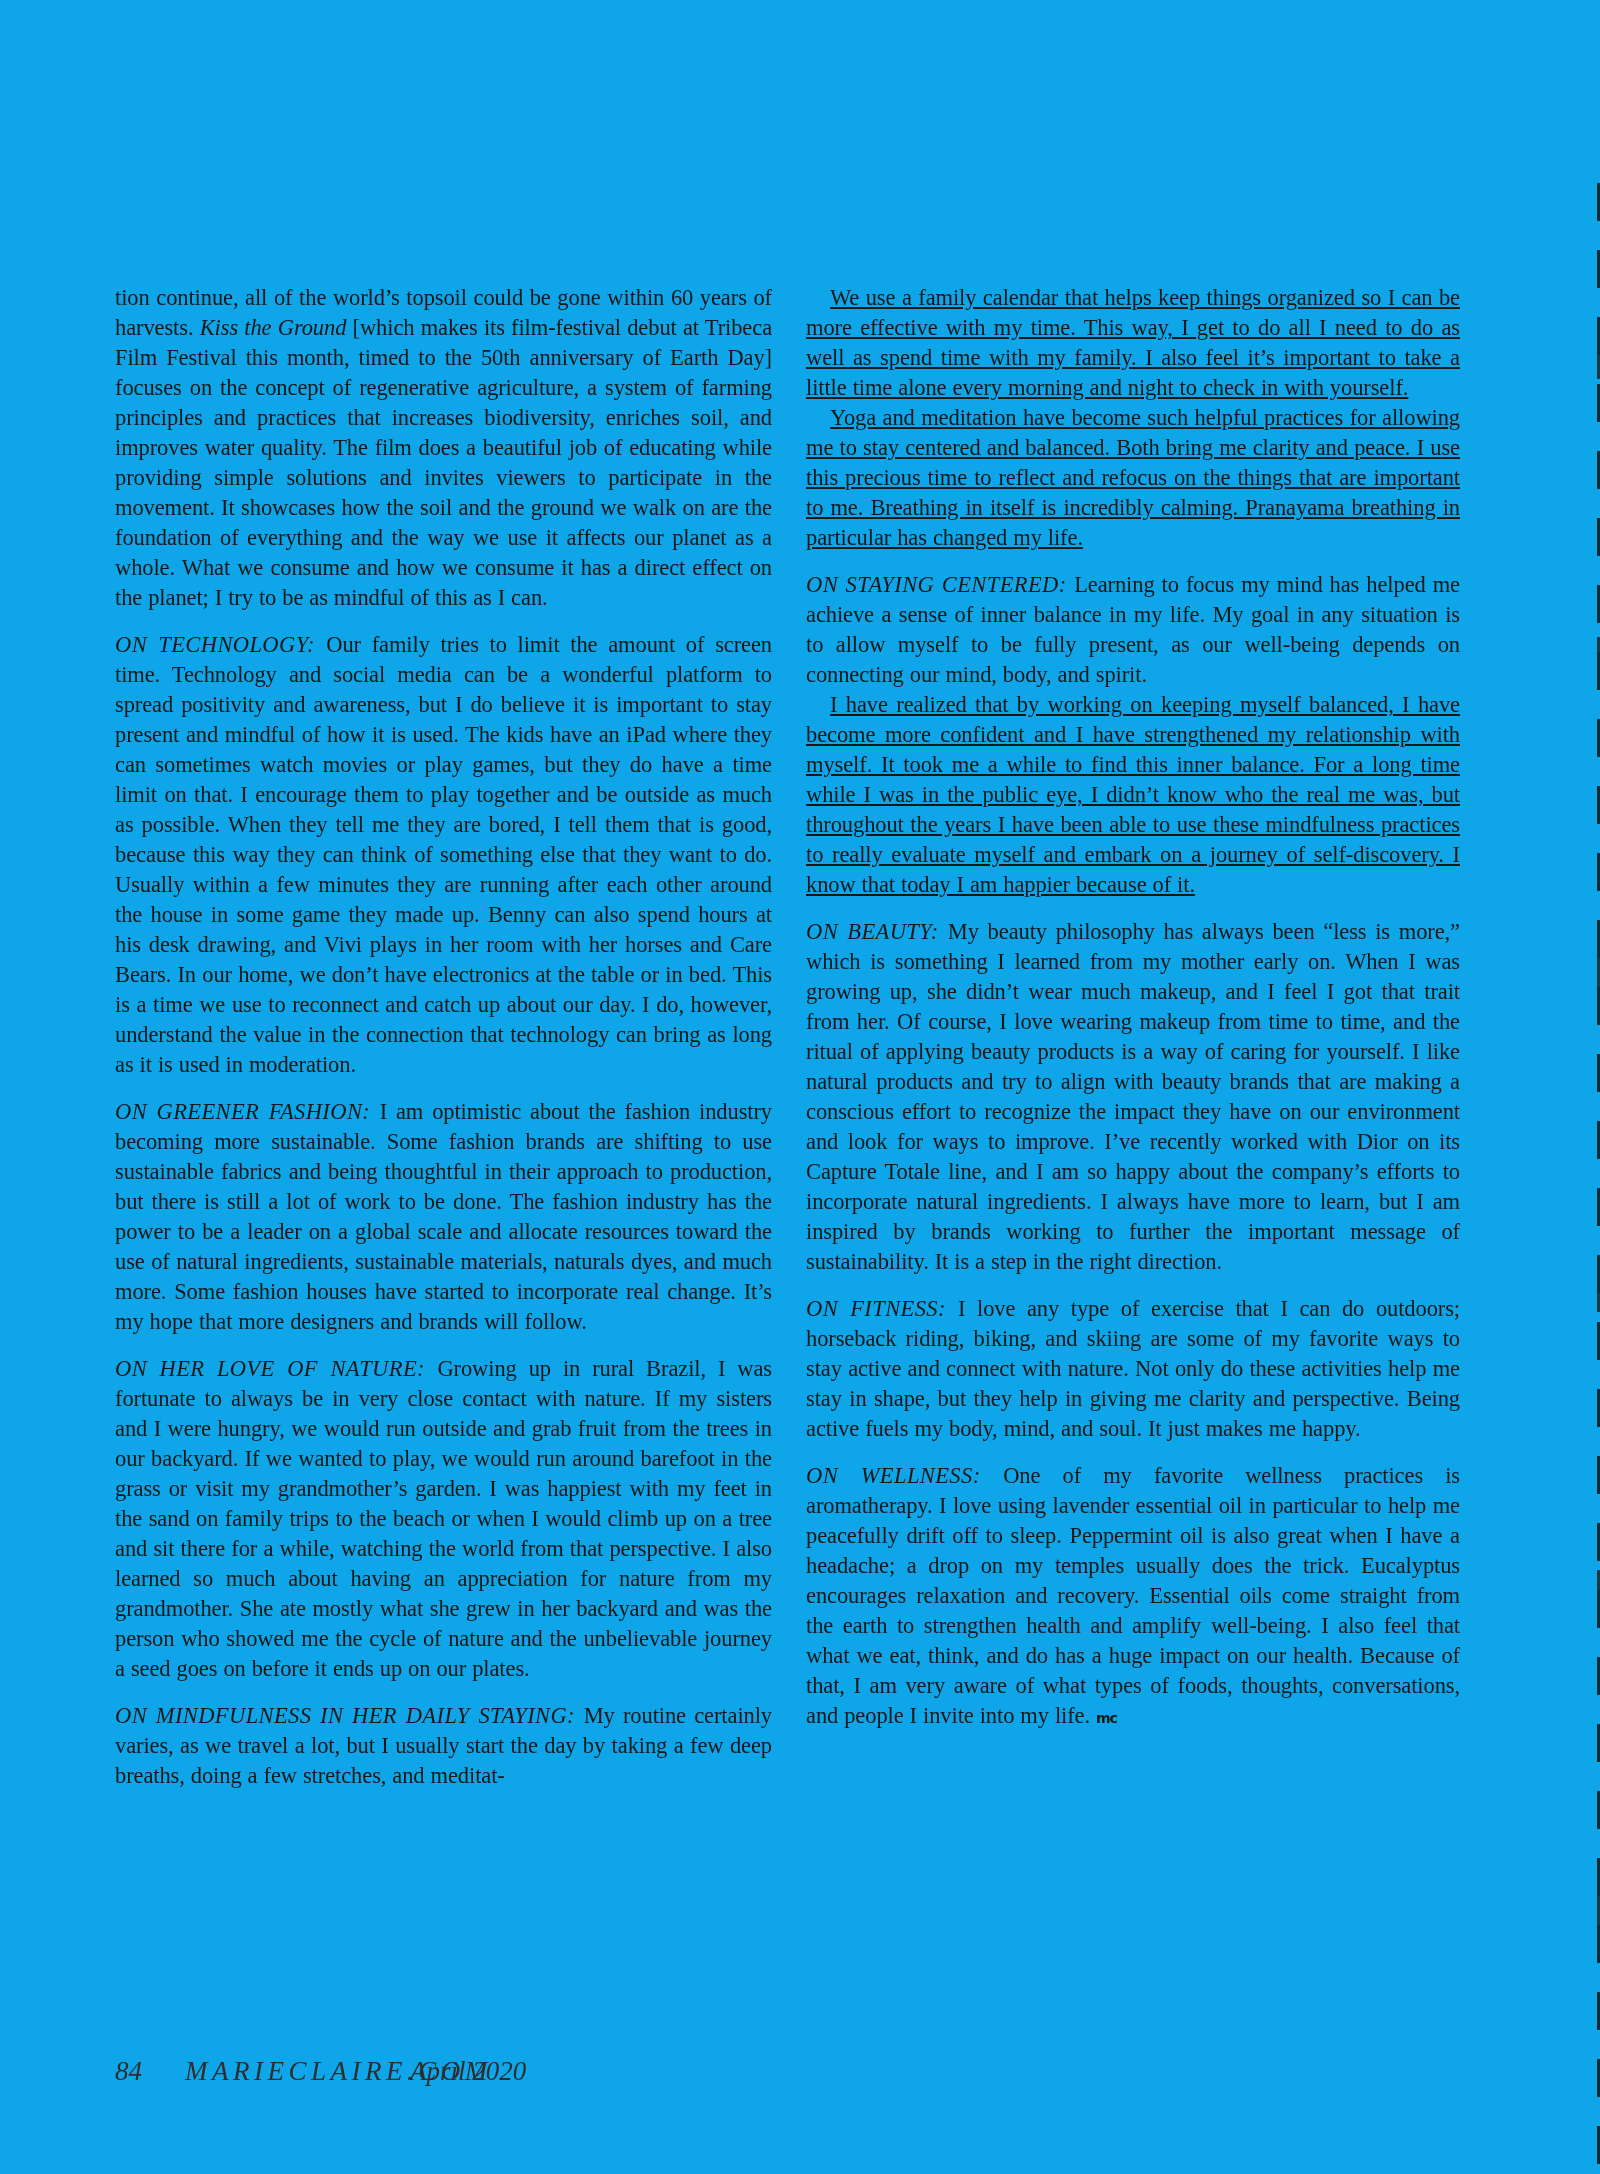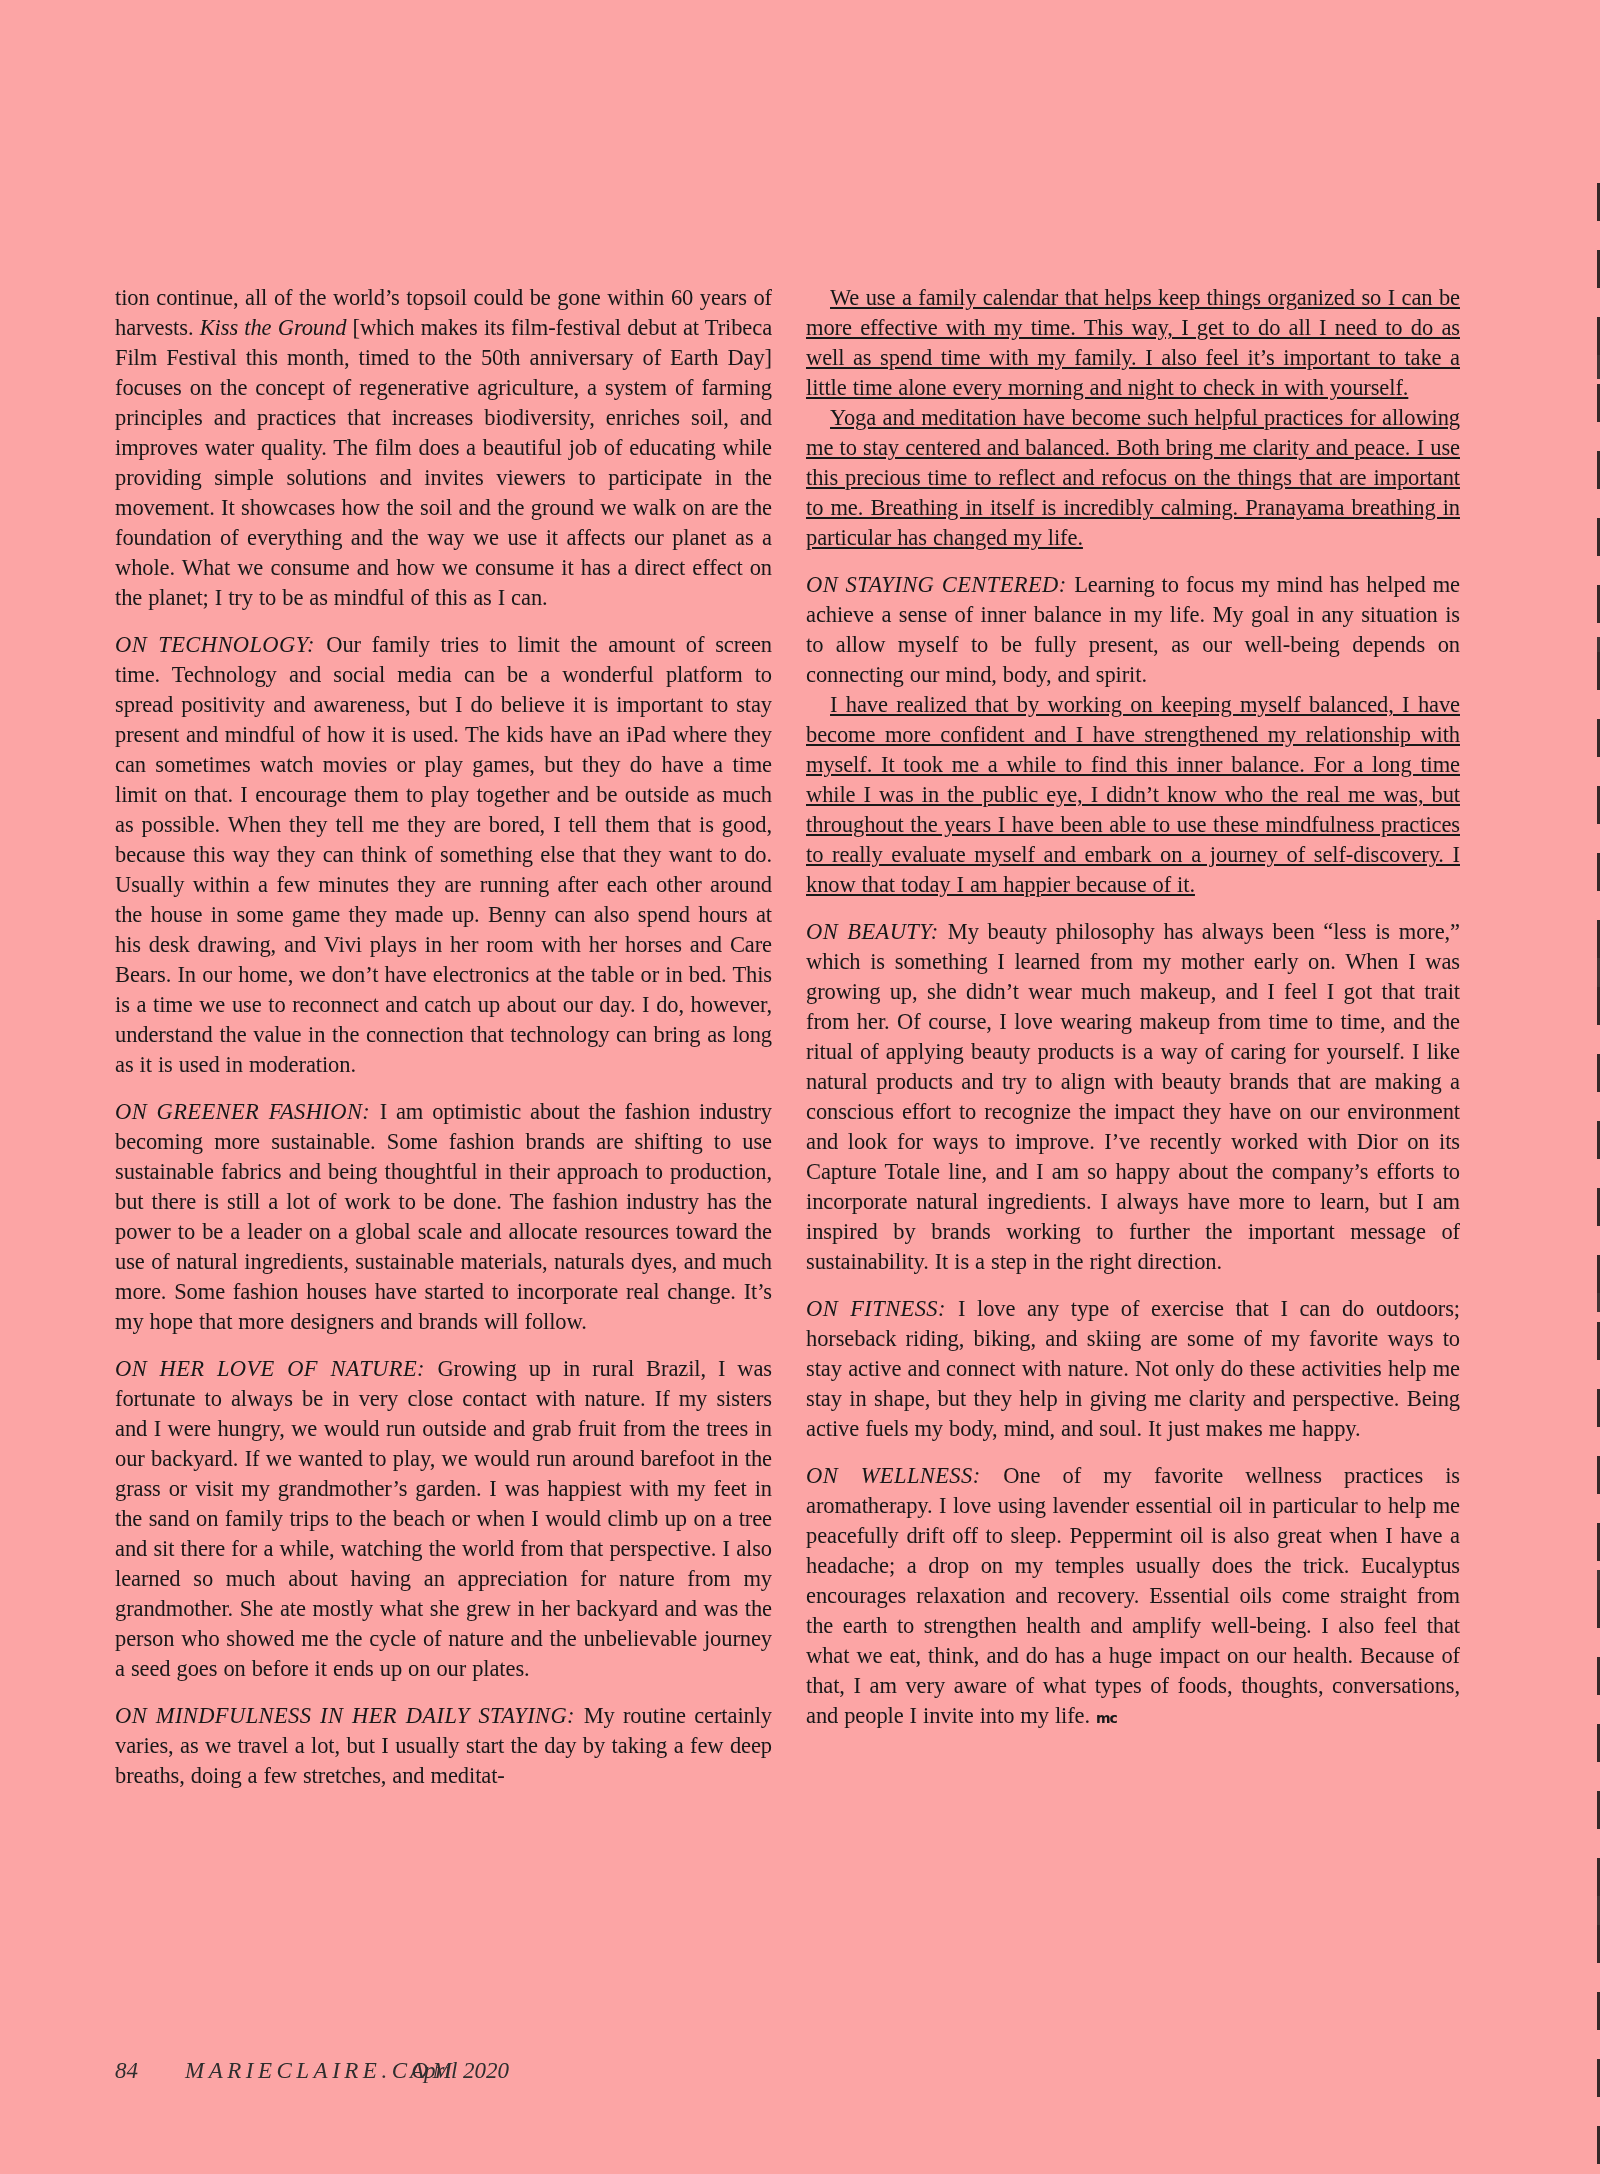--- a/index.html
+++ b/index.html
@@ -1,20 +1,20 @@
 <!DOCTYPE html>
 <html><head>
 <meta charset="utf-8">
 <style>
   html,body { margin:0; padding:0; background:#d8d8d8; }
   .page {
     position:relative;
     width:1600px; height:2174px;
     margin:0 auto;
-    background:#fca5a5;
+    background:#0ea5e9;
     overflow:hidden;
     font-family:"Liberation Serif", serif;
   }
   .col {
     position:absolute;
     top:283px;
     text-align:justify;
     color:#181818;
   }
   .col-left  { left:115px; width:657px; }
@@ -36,21 +36,21 @@
     font-weight:bold;
     font-size:14px;
     letter-spacing:-1px;
     white-space:nowrap;
   }
   .footer-item {
     position:absolute;
     top:2056px;
     font-style:italic;
     color:#2e2e2e;
-    font-size:23px;
+    font-size:27px;
     line-height:30px;
     text-align:right;
   }
   .footer-page   { left:115px; }
   .footer-site   { left:185px; letter-spacing:4.5px; }
   .footer-issue  { left:410px; }
   .edge-marks {
     position:absolute;
     right:0; top:183px; bottom:0;
     width:3px;

